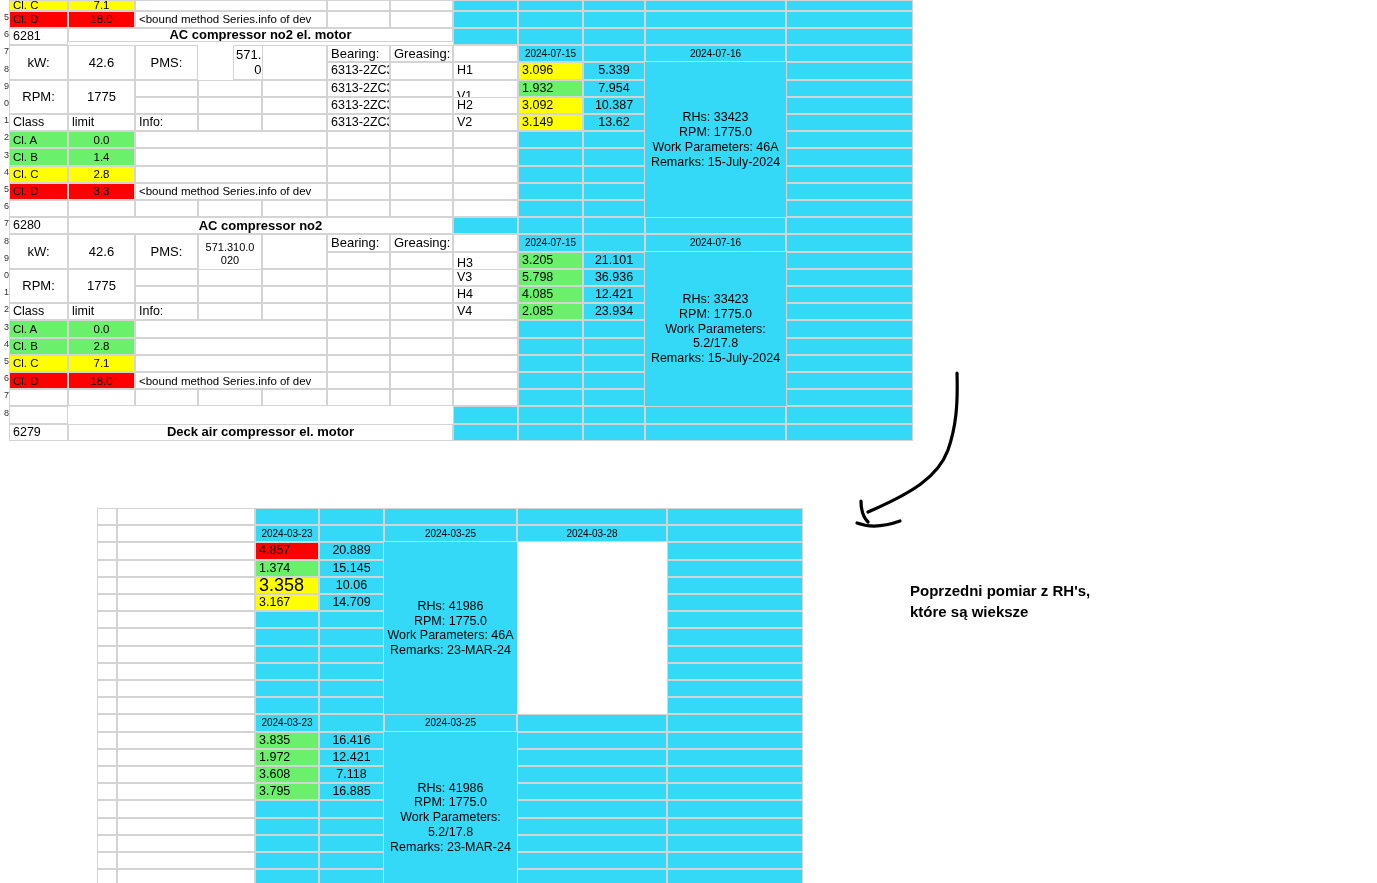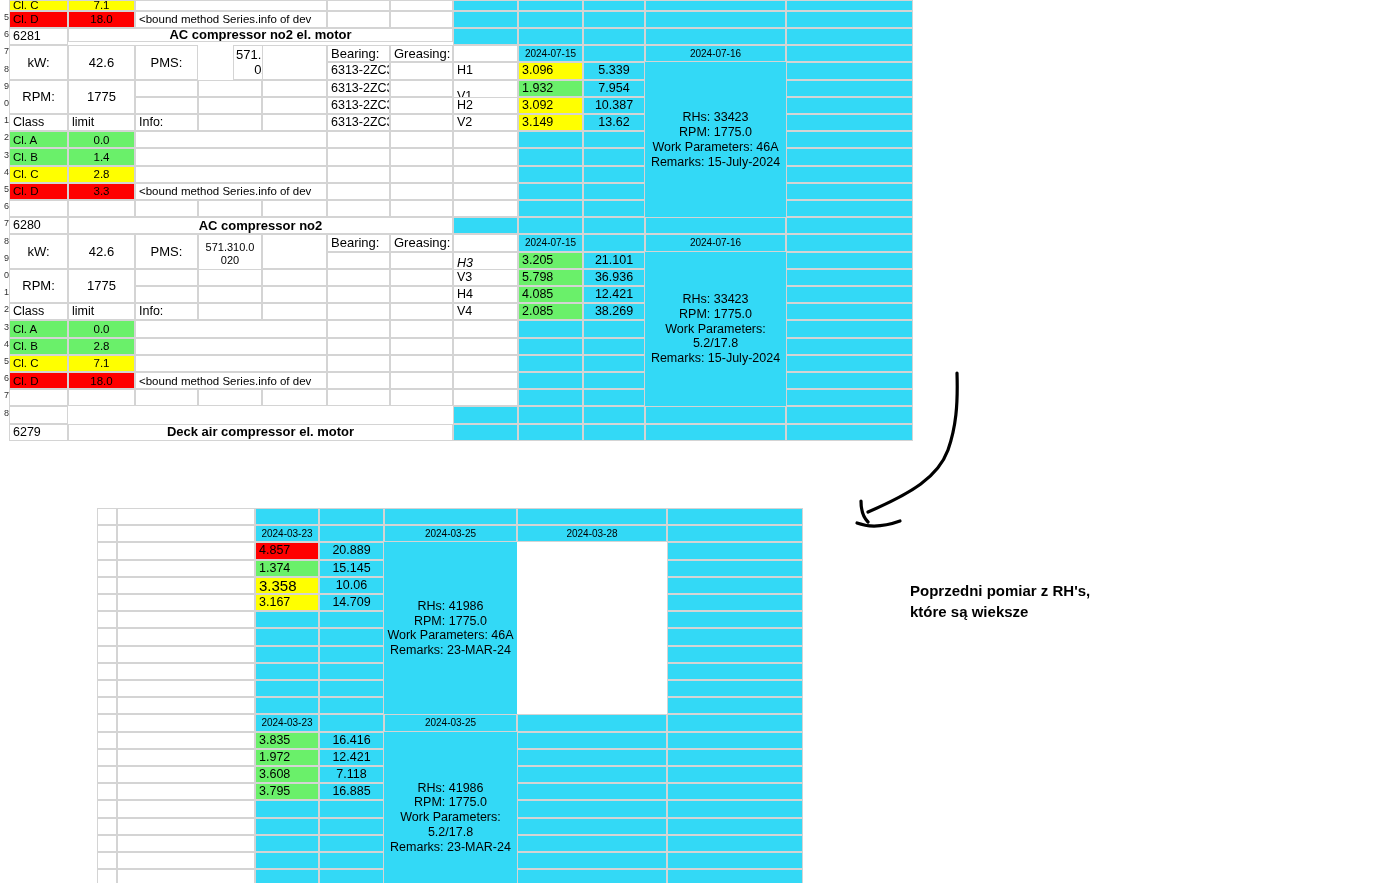--- a/index.html
+++ b/index.html
@@ -217,38 +217,38 @@
     <div class="cell grid white" style="left: 262px; top: 286px; width: 65px; height: 17.2px;"></div>
     <div class="cell c-left grid white" style="left: 327px; top: 234.4px; width: 63px; height: 17.2px; font-size: 13px;">Bearing:</div>
     <div class="cell c-left grid white" style="left: 390px; top: 234.4px; width: 63px; height: 17.2px; font-size: 13px;">Greasing:</div>
     <div class="cell grid white" style="left: 453px; top: 234.4px; width: 65px; height: 17.2px;"></div>
     <div class="cell c-center grid cyan" style="left: 518px; top: 234.4px; width: 65px; height: 17.2px; font-size: 10px;">2024-07-15</div>
     <div class="cell grid cyan" style="left: 583px; top: 234.4px; width: 62px; height: 17.2px;"></div>
     <div class="cell c-center grid cyan" style="left: 645px; top: 234.4px; width: 141px; height: 17.2px; font-size: 10px;">2024-07-16</div>
     <div class="cell grid cyan" style="left: 786px; top: 234.4px; width: 127px; height: 17.2px;"></div>
     <div class="cell c-left grid white" style="left: 327px; top: 251.6px; width: 63px; height: 17.2px; font-size: 12.5px;"></div>
     <div class="cell grid white" style="left: 390px; top: 251.6px; width: 63px; height: 17.2px;"></div>
-    <div class="cell c-left grid white" style="left: 453px; top: 251.6px; width: 65px; height: 24px; font-size: 12.5px; font-style: italic;">H3</div>
+    <div class="cell c-left grid white" style="left: 453px; top: 251.6px; width: 65px; height: 24px; font-size: 12.5px;">H3</div>
     <div class="cell c-left grid green" style="left: 518px; top: 251.6px; width: 65px; height: 17.2px; font-size: 12.5px;">3.205</div>
     <div class="cell c-center grid cyan" style="left: 583px; top: 251.6px; width: 62px; height: 17.2px; font-size: 12.5px;">21.101</div>
     <div class="cell c-left grid white" style="left: 327px; top: 268.8px; width: 63px; height: 17.2px; font-size: 12.5px;"></div>
     <div class="cell grid white" style="left: 390px; top: 268.8px; width: 63px; height: 17.2px;"></div>
     <div class="cell c-left grid white" style="left: 453px; top: 268.8px; width: 65px; height: 17.2px; font-size: 12.5px;">V3</div>
     <div class="cell c-left grid green" style="left: 518px; top: 268.8px; width: 65px; height: 17.2px; font-size: 12.5px;">5.798</div>
     <div class="cell c-center grid cyan" style="left: 583px; top: 268.8px; width: 62px; height: 17.2px; font-size: 12.5px;">36.936</div>
     <div class="cell c-left grid white" style="left: 327px; top: 286px; width: 63px; height: 17.2px; font-size: 12.5px;"></div>
     <div class="cell grid white" style="left: 390px; top: 286px; width: 63px; height: 17.2px;"></div>
     <div class="cell c-left grid white" style="left: 453px; top: 286px; width: 65px; height: 17.2px; font-size: 12.5px;">H4</div>
     <div class="cell c-left grid green" style="left: 518px; top: 286px; width: 65px; height: 17.2px; font-size: 12.5px;">4.085</div>
     <div class="cell c-center grid cyan" style="left: 583px; top: 286px; width: 62px; height: 17.2px; font-size: 12.5px;">12.421</div>
     <div class="cell c-left grid white" style="left: 327px; top: 303.2px; width: 63px; height: 17.2px; font-size: 12.5px;"></div>
     <div class="cell grid white" style="left: 390px; top: 303.2px; width: 63px; height: 17.2px;"></div>
     <div class="cell c-left grid white" style="left: 453px; top: 303.2px; width: 65px; height: 17.2px; font-size: 12.5px;">V4</div>
     <div class="cell c-left grid green" style="left: 518px; top: 303.2px; width: 65px; height: 17.2px; font-size: 12.5px;">2.085</div>
-    <div class="cell c-center grid cyan" style="left: 583px; top: 303.2px; width: 62px; height: 17.2px; font-size: 12.5px;">38.269</div>
+    <div class="cell c-center grid cyan" style="left: 583px; top: 303.2px; width: 62px; height: 17.2px; font-size: 12.5px;">23.934</div>
     <div class="cell c-center cyan wrap" style="left: 645px; top: 251.6px; width: 141px; height: 154.8px; font-size: 12.5px; white-space: pre-line;">RHs: 33423
 RPM: 1775.0
 Work Parameters: 5.2/17.8
 Remarks: 15-July-2024</div>
     <div class="cell grid cyan" style="left: 786px; top: 251.6px; width: 127px; height: 17.2px;"></div>
     <div class="cell grid cyan" style="left: 786px; top: 268.8px; width: 127px; height: 17.2px;"></div>
     <div class="cell grid cyan" style="left: 786px; top: 286px; width: 127px; height: 17.2px;"></div>
     <div class="cell grid cyan" style="left: 786px; top: 303.2px; width: 127px; height: 17.2px;"></div>
     <div class="cell grid cyan" style="left: 786px; top: 320.4px; width: 127px; height: 17.2px;"></div>
     <div class="cell grid cyan" style="left: 786px; top: 337.6px; width: 127px; height: 17.2px;"></div>
@@ -359,21 +359,21 @@
     <div class="cell grid white" style="left: 0px; top: 34.4px; width: 20px; height: 17.2px;"></div>
     <div class="cell grid white" style="left: 20px; top: 34.4px; width: 138px; height: 17.2px;"></div>
     <div class="cell c-left grid red" style="left: 158px; top: 34.4px; width: 64px; height: 17.2px; font-size: 12.5px;">4.857</div>
     <div class="cell c-center grid cyan" style="left: 222px; top: 34.4px; width: 65px; height: 17.2px; font-size: 12.5px;">20.889</div>
     <div class="cell grid white" style="left: 0px; top: 51.6px; width: 20px; height: 17.2px;"></div>
     <div class="cell grid white" style="left: 20px; top: 51.6px; width: 138px; height: 17.2px;"></div>
     <div class="cell c-left grid green" style="left: 158px; top: 51.6px; width: 64px; height: 17.2px; font-size: 12.5px;">1.374</div>
     <div class="cell c-center grid cyan" style="left: 222px; top: 51.6px; width: 65px; height: 17.2px; font-size: 12.5px;">15.145</div>
     <div class="cell grid white" style="left: 0px; top: 68.8px; width: 20px; height: 17.2px;"></div>
     <div class="cell grid white" style="left: 20px; top: 68.8px; width: 138px; height: 17.2px;"></div>
-    <div class="cell c-left grid yellow" style="left: 158px; top: 68.8px; width: 64px; height: 17.2px; font-size: 15px;">3.358</div>
+    <div class="cell c-left grid yellow" style="left: 158px; top: 68.8px; width: 64px; height: 17.2px; font-size: 18px;">3.358</div>
     <div class="cell c-center grid cyan" style="left: 222px; top: 68.8px; width: 65px; height: 17.2px; font-size: 12.5px;">10.06</div>
     <div class="cell grid white" style="left: 0px; top: 86px; width: 20px; height: 17.2px;"></div>
     <div class="cell grid white" style="left: 20px; top: 86px; width: 138px; height: 17.2px;"></div>
     <div class="cell c-left grid yellow" style="left: 158px; top: 86px; width: 64px; height: 17.2px; font-size: 12.5px;">3.167</div>
     <div class="cell c-center grid cyan" style="left: 222px; top: 86px; width: 65px; height: 17.2px; font-size: 12.5px;">14.709</div>
     <div class="cell grid white" style="left: 0px; top: 103.2px; width: 20px; height: 17.2px;"></div>
     <div class="cell grid white" style="left: 20px; top: 103.2px; width: 138px; height: 17.2px;"></div>
     <div class="cell grid cyan" style="left: 158px; top: 103.2px; width: 64px; height: 17.2px;"></div>
     <div class="cell grid cyan" style="left: 222px; top: 103.2px; width: 65px; height: 17.2px;"></div>
     <div class="cell grid white" style="left: 0px; top: 120.4px; width: 20px; height: 17.2px;"></div>

